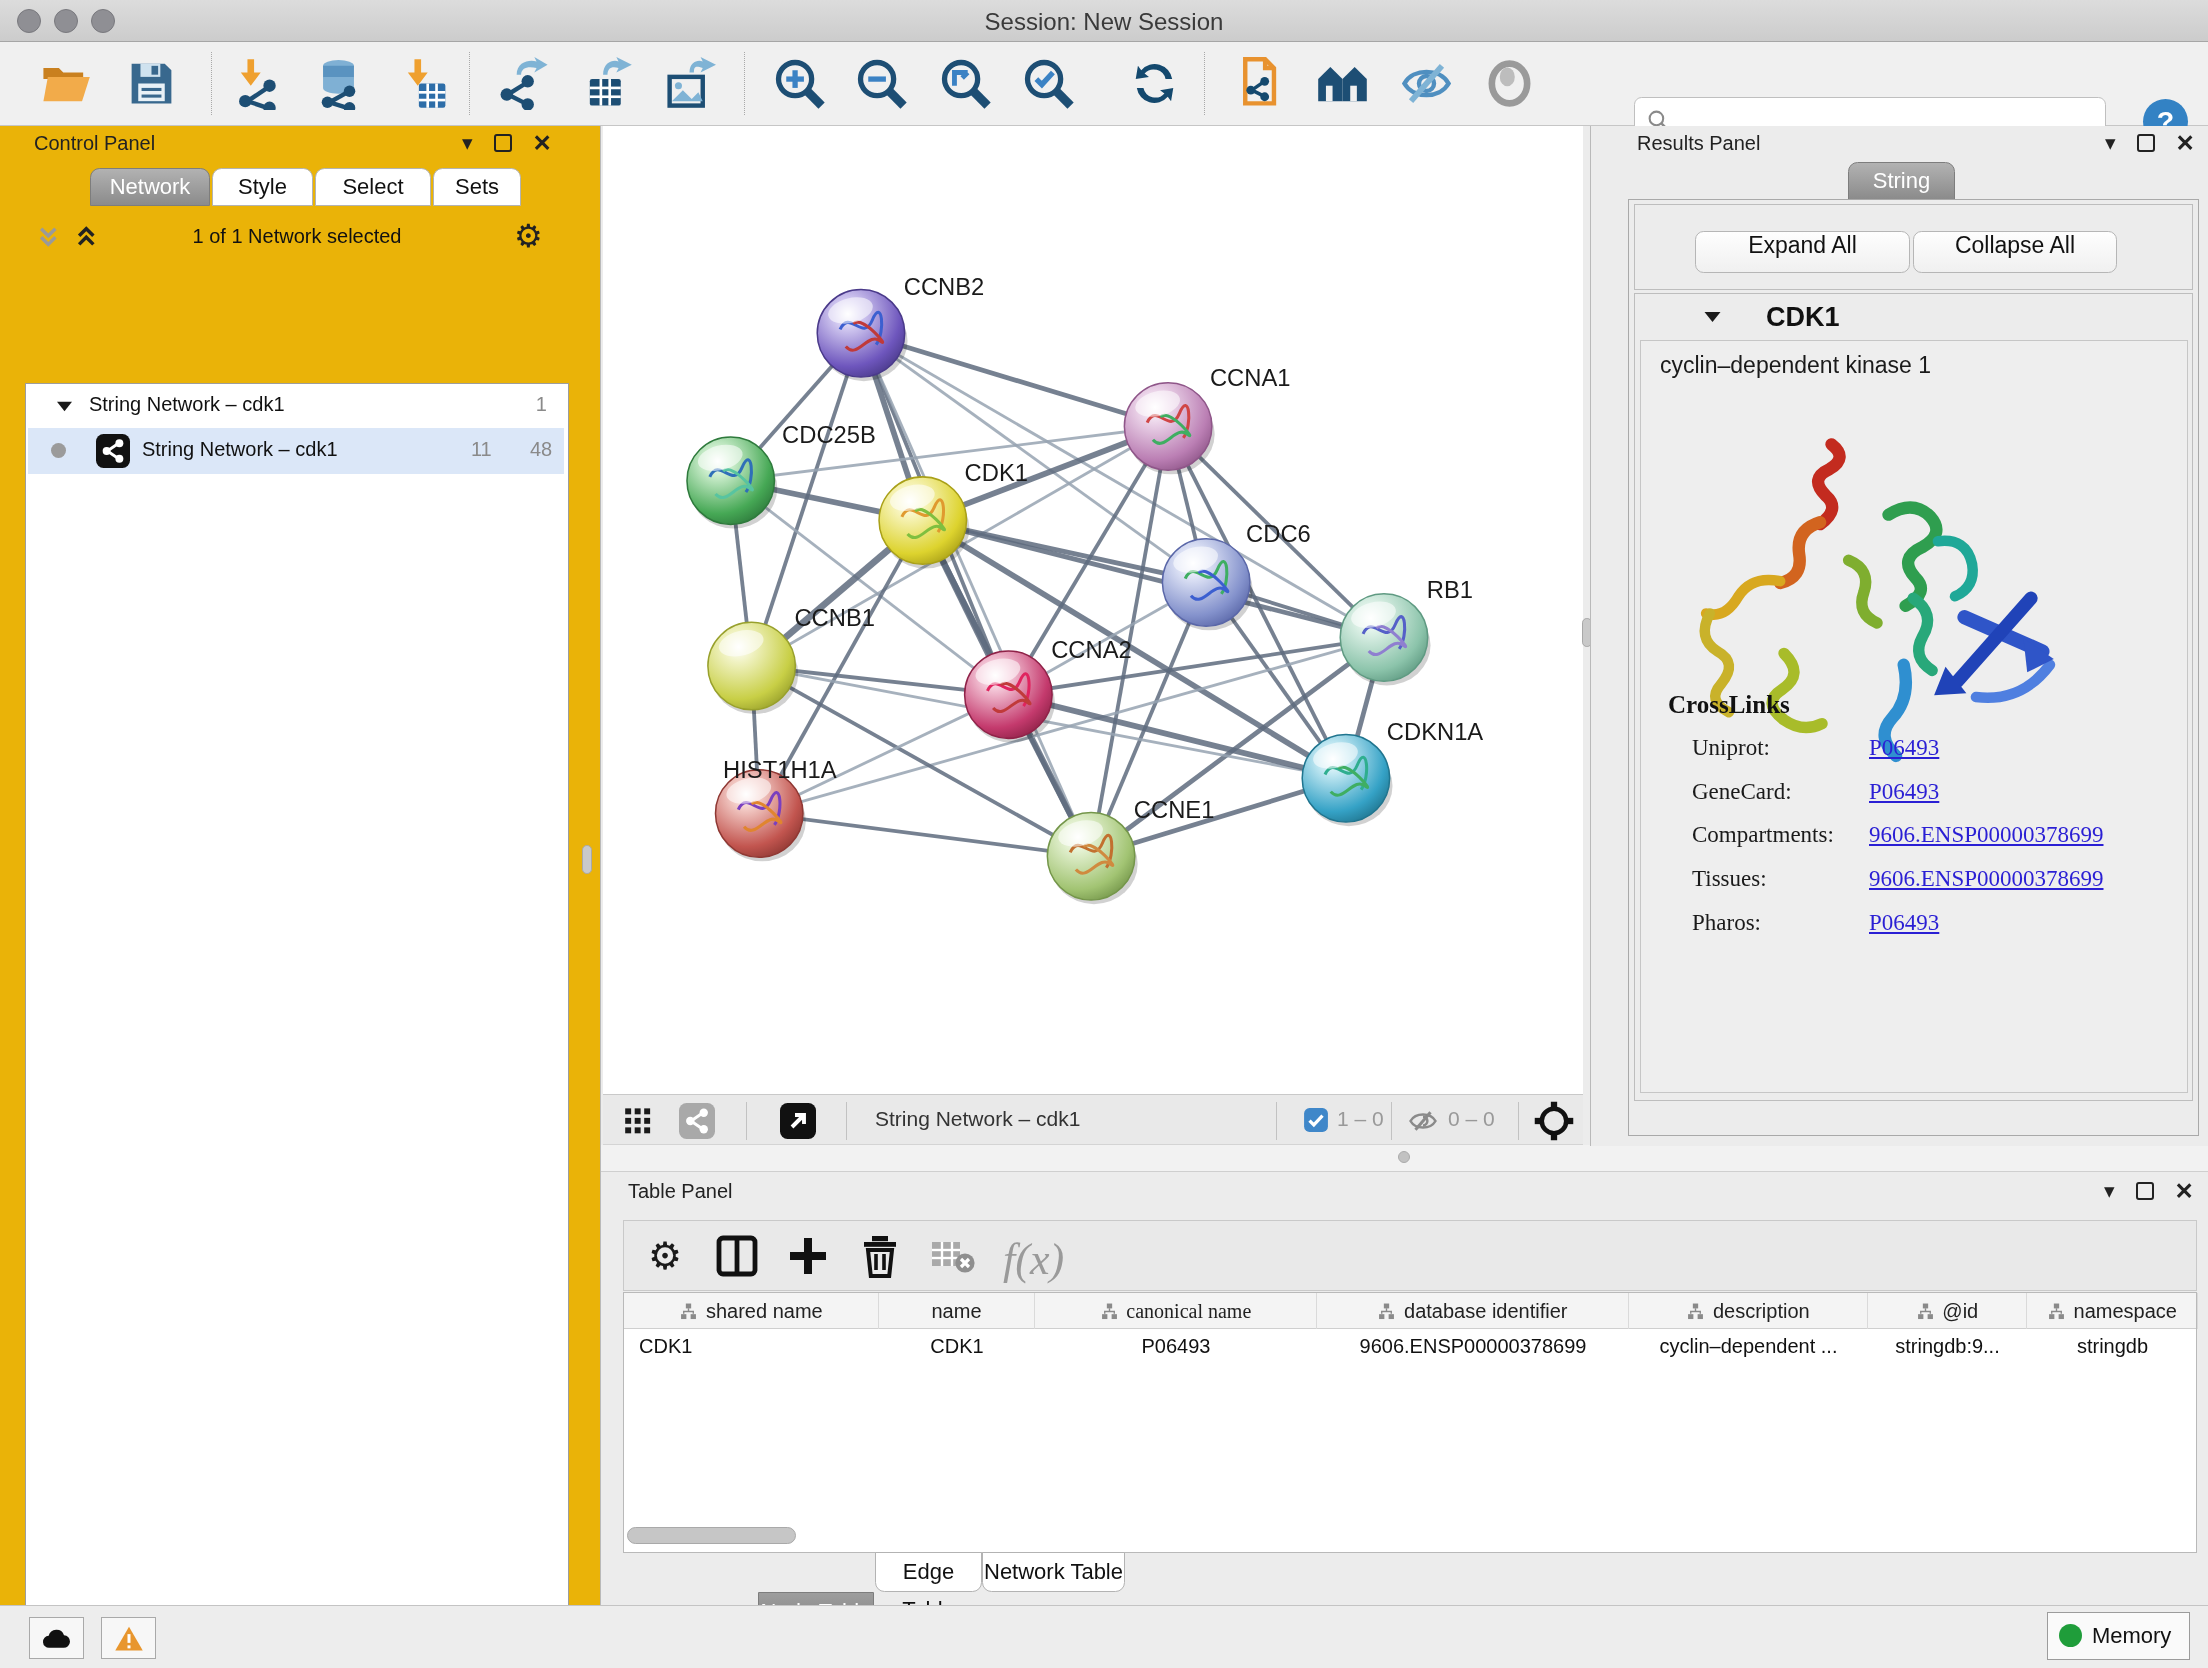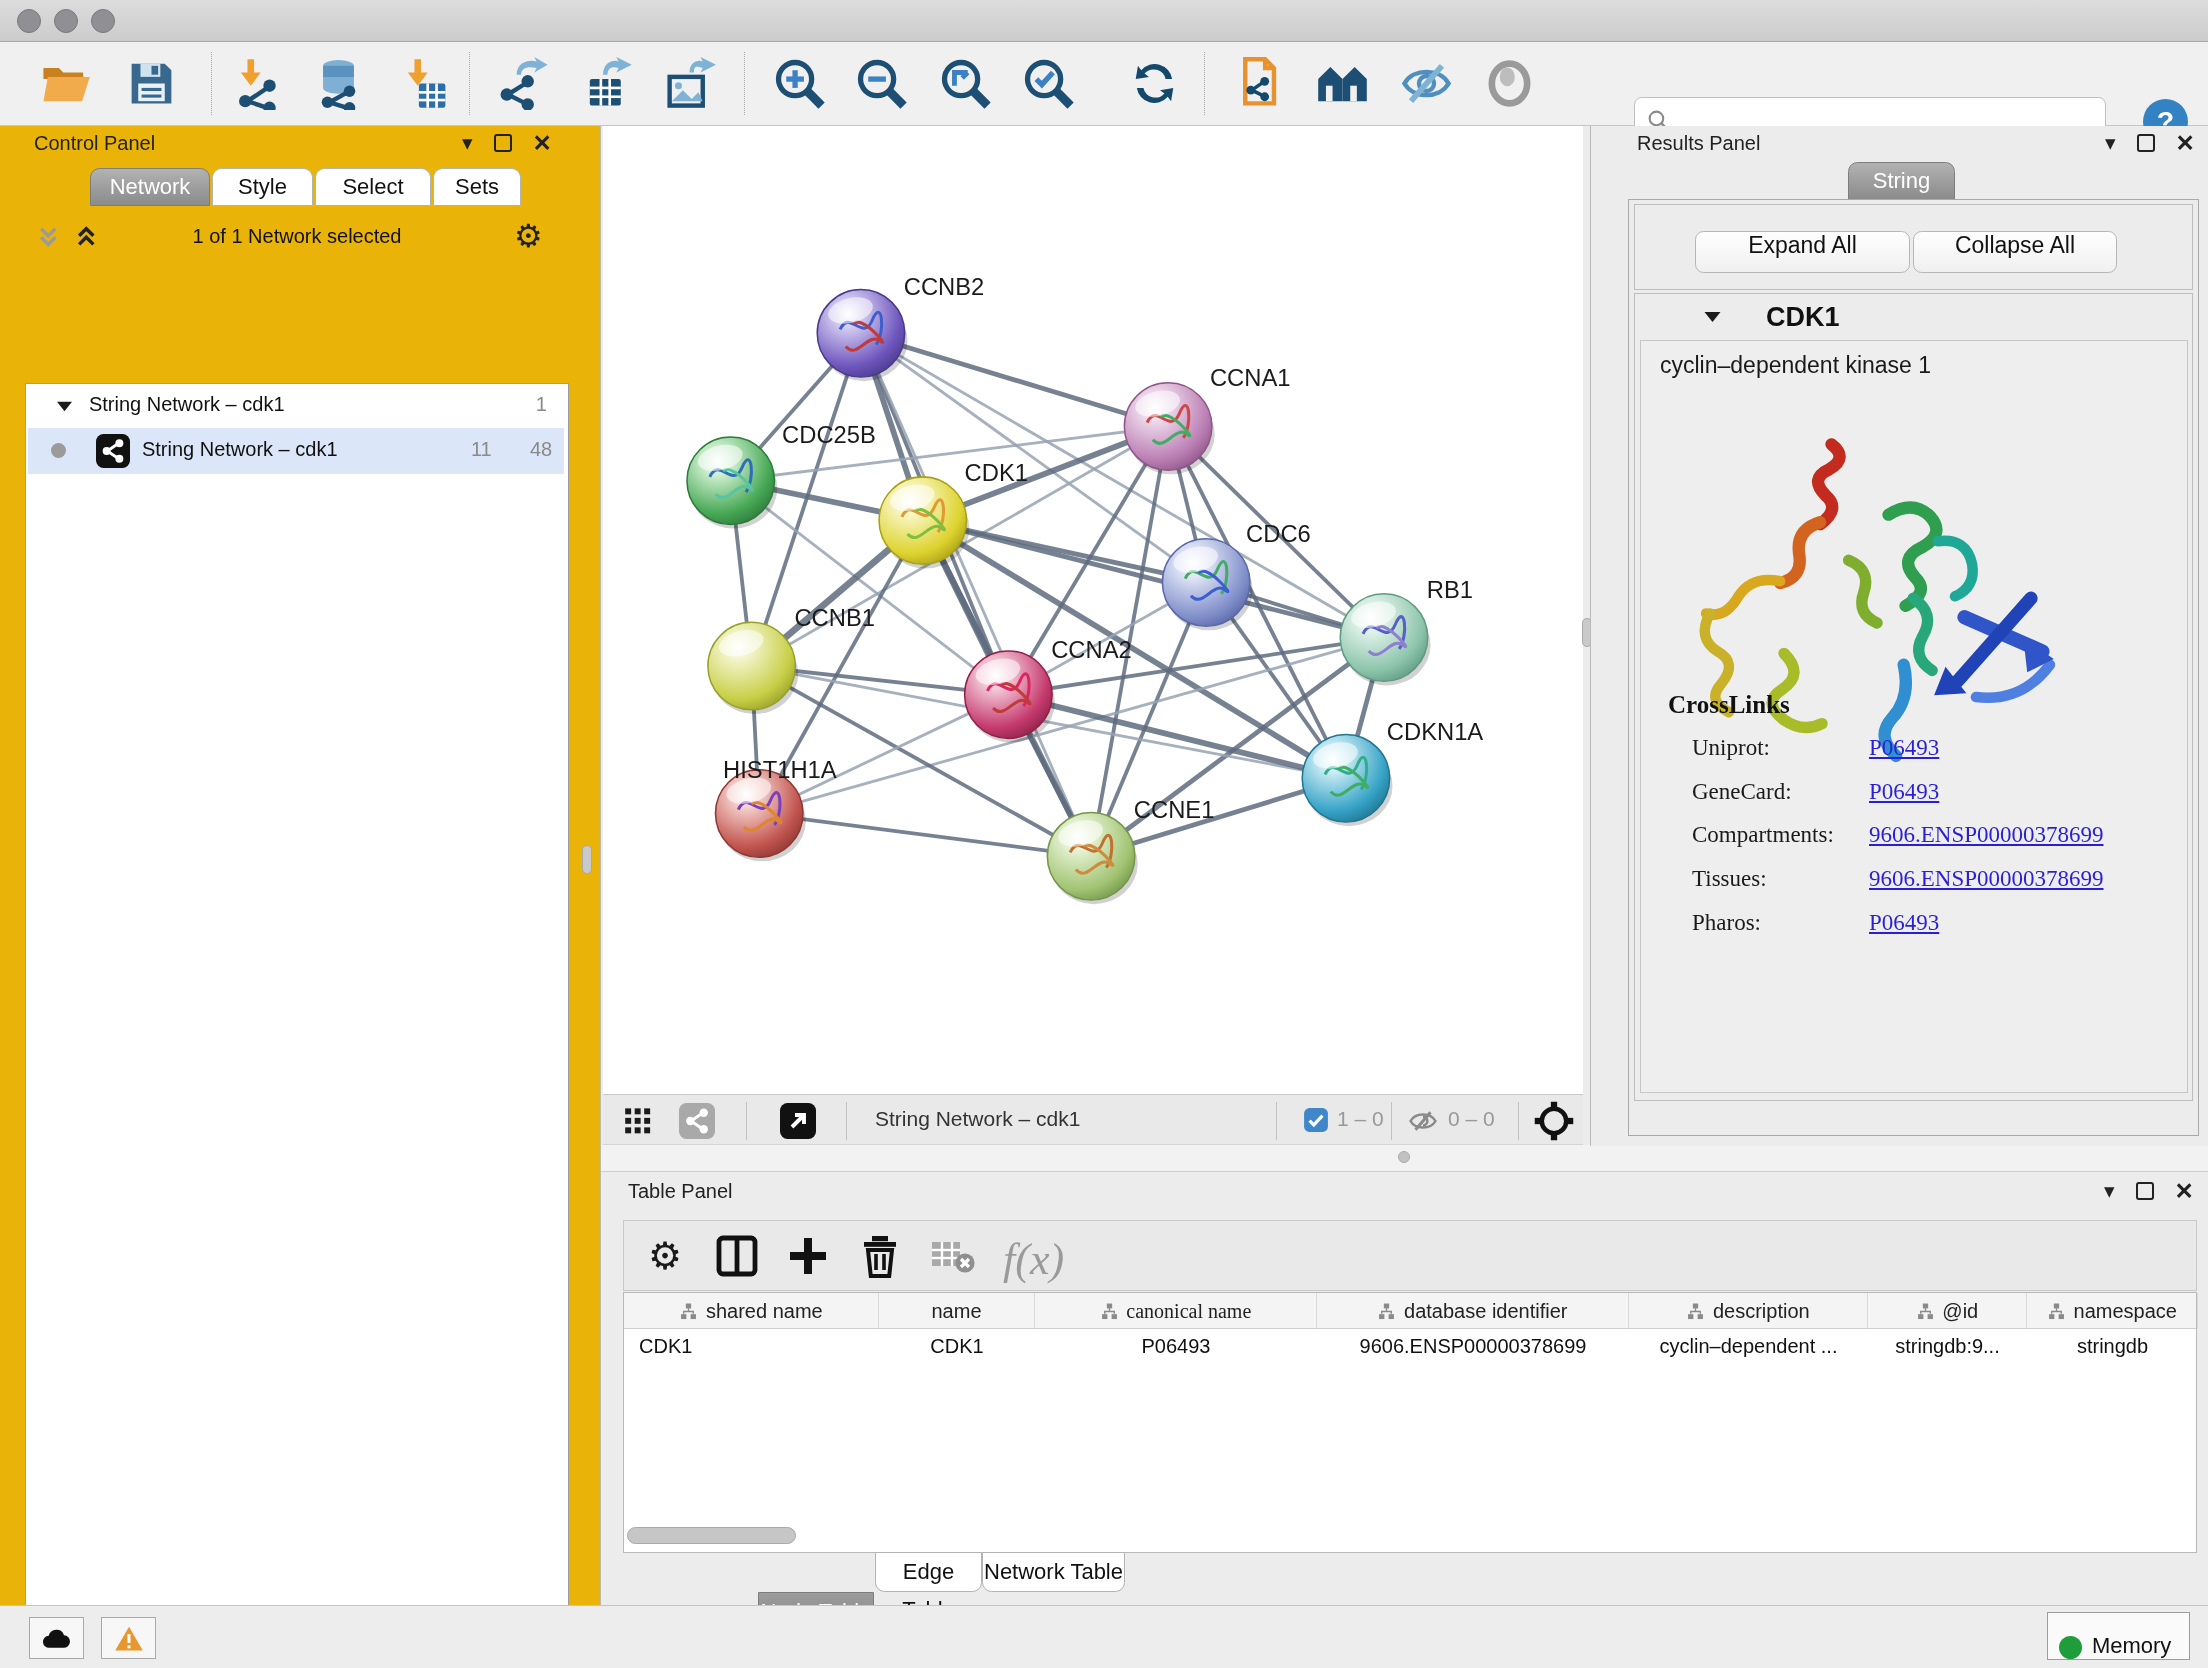--- a/index.html
+++ b/index.html
@@ -75,33 +75,34 @@
   .fx { font-family:"Liberation Serif",serif; font-style:italic; font-size:44px; color:#9a9a9a; }
   .tbl { left:623px; top:1292px; width:1574px; height:261px; background:#ffffff; border:1px solid #b9b9b9; }
   .tbl-header { position:absolute; left:0; top:0; width:1572px; height:36px; background:#f4f4f4; border-bottom:1px solid #cfcfcf; }
   .th-cell { position:absolute; top:0; height:36px; border-right:1px solid #dadada; display:flex; align-items:center; justify-content:center; gap:7.6px; font-size:20px; color:#222; overflow:hidden; white-space:nowrap; }
   .td-cell { position:absolute; top:42px; height:34px; font-size:20px; color:#111; overflow:hidden; white-space:nowrap; }
   .hscroll-thumb { left:627px; top:1527px; width:169px; height:17px; border-radius:8.6px; background:#c6c6c6; border:1px solid #a9a9a9; }
 
   
   .status-bar { left:0; top:1605px; width:2208px; height:63px; background:#ededed; border-top:1px solid #c4c4c4; }
   .sb-btn { position:absolute; top:11.4px; width:55px; height:42px; background:#f7f7f7; border:1.9px solid #a9a9a9; display:flex; align-items:center; justify-content:center; }
-  .memory-btn { position:absolute; top:5.7px; left:2047px; width:143px; height:48px; background:#fafafa; border:1.9px solid #9c9c9c; display:flex; align-items:flex-end; gap:9.5px; padding-left:11.4px; }
+  .memory-btn { position:absolute; top:5.7px; left:2047px; width:143px; height:48px; background:#fafafa; border:1.9px solid #9c9c9c; display:flex; align-items:center; gap:9.5px; padding-left:11.4px; }
   .memory-dot { width:23px; height:23px; border-radius:50%; }
   .memory-label { font-size:22px; color:#111; }
 
   .hdr-ctl { position:absolute; display:flex; align-items:center; gap:21px; }
 </style>
 </head>
 <body>
 
 <div class="abs titlebar">
   <div class="abs tl-circle" style="left:17px"></div>
   <div class="abs tl-circle" style="left:54px"></div>
   <div class="abs tl-circle" style="left:91px"></div>
+  <div class="abs window-title">Session: New Session</div>
 </div>
 
 <div class="abs toolbar">
   <div class="abs ticon" style="left:39px">
     <svg viewBox="0 0 24 24">
         <path d="M2 5h7l2 2h9v3H2z" fill="#c9801f"></path>
         <path d="M4 9h19l-3.5 11H2z" fill="#f2ab4a"></path>
       </svg>
   </div>
   <div class="abs ticon" style="left:125px">

